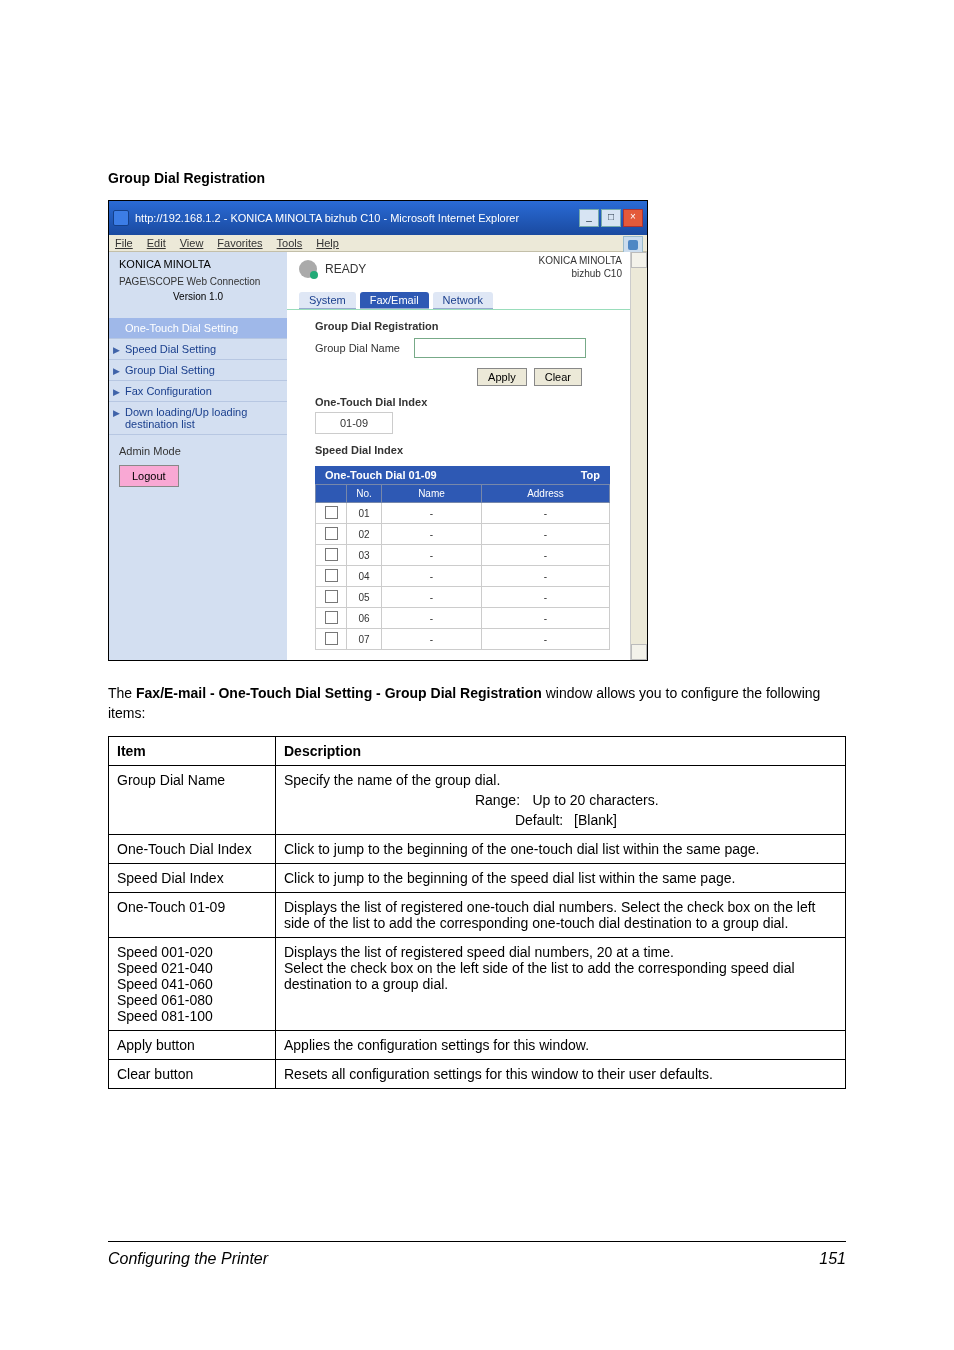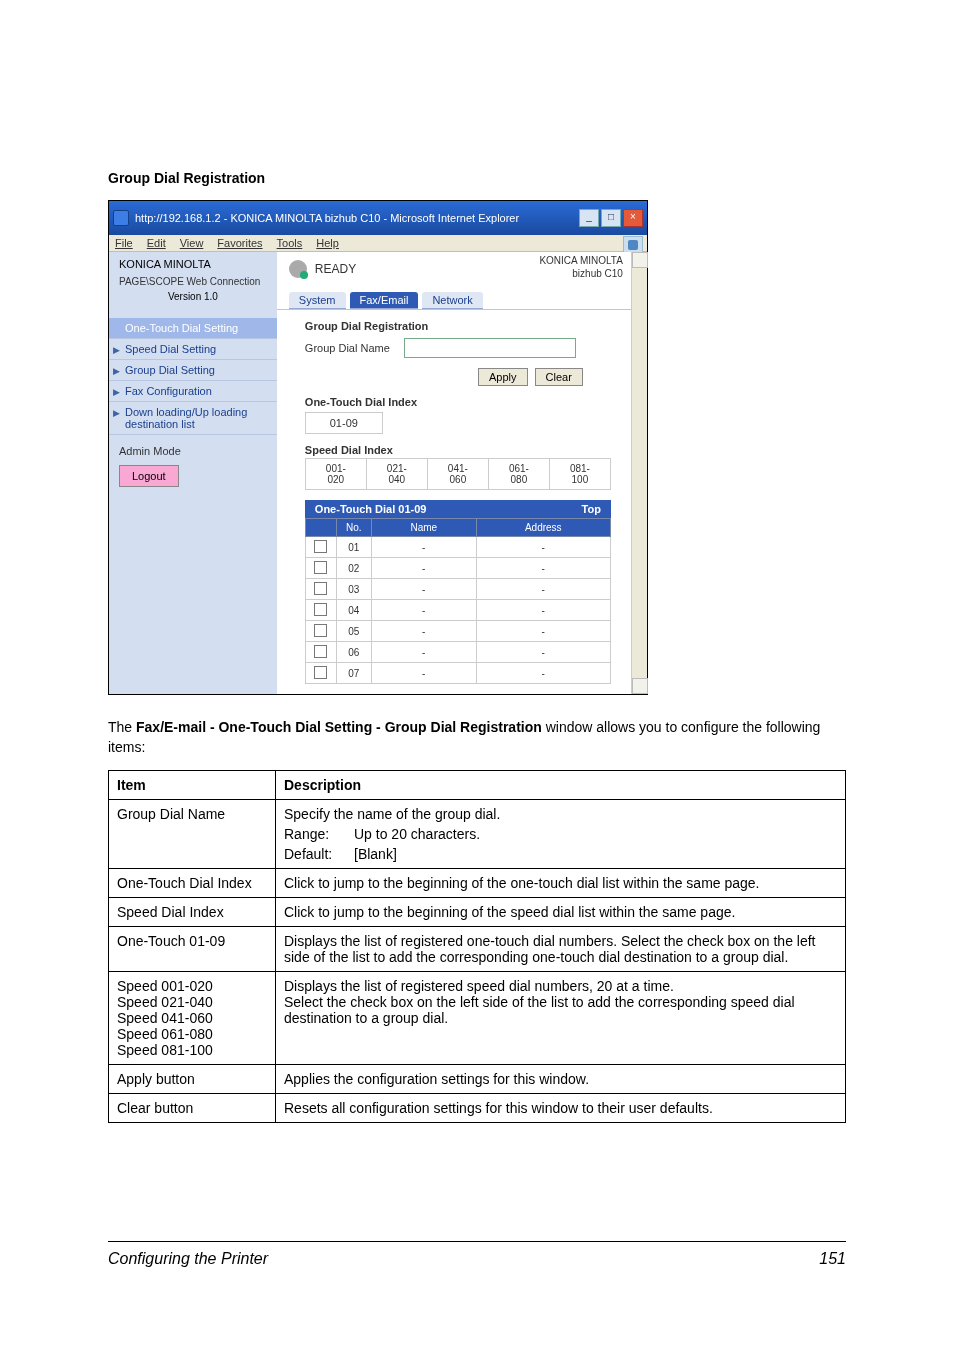--- a/index.html
+++ b/index.html
@@ -79,21 +79,21 @@
   .para { font-size: 14px; margin-top: 22px; line-height: 1.45; }
   .para b { font-weight: bold; }
 
   .desc-table {
     border-collapse: collapse; width: 100%; margin-top: 12px; font-size: 14px;
   }
   .desc-table th, .desc-table td {
     border: 1px solid #000; padding: 6px 8px; vertical-align: top; text-align: left;
   }
   .desc-table th { font-weight: bold; }
-  .rd-line { margin-top:4px; }
+  .rd-line { margin-top:4px;text-align:center; }
   .rd-lab { display:inline-block; width:70px; }
 
   .footer {
     position: absolute; bottom: 82px; left: 108px; right: 108px; border-top: 1px solid #000;
     padding-top: 8px; display: flex; justify-content: space-between; font-size: 16px; font-style: italic;
   }
 </style>
 </head>
 <body>
 
@@ -163,31 +163,20 @@
           </div>
           <div class="btnrow">
             <button class="btn">Apply</button>
             <button class="btn">Clear</button>
           </div>
 
           <div class="section-label">One-Touch Dial Index</div>
           <div class="indexbox">01-09</div>
 
           <div class="section-label" style="margin-top:10px;">Speed Dial Index</div>
-          <table class="speed-tabs">
-              <tbody>
-                <tr>
-            <td>001-020</td>
-            <td>021-040</td>
-            <td>041-060</td>
-            <td>061-080</td>
-            <td>081-100</td>
-          </tr>
-              </tbody>
-            </table>
 
           <div class="ot-head">
             <span>One-Touch Dial 01-09</span>
             <span>Top</span>
           </div>
           <table class="ot-table">
             <tbody>
                 <tr>
               <th class="cb"></th>
               <th>No.</th>

